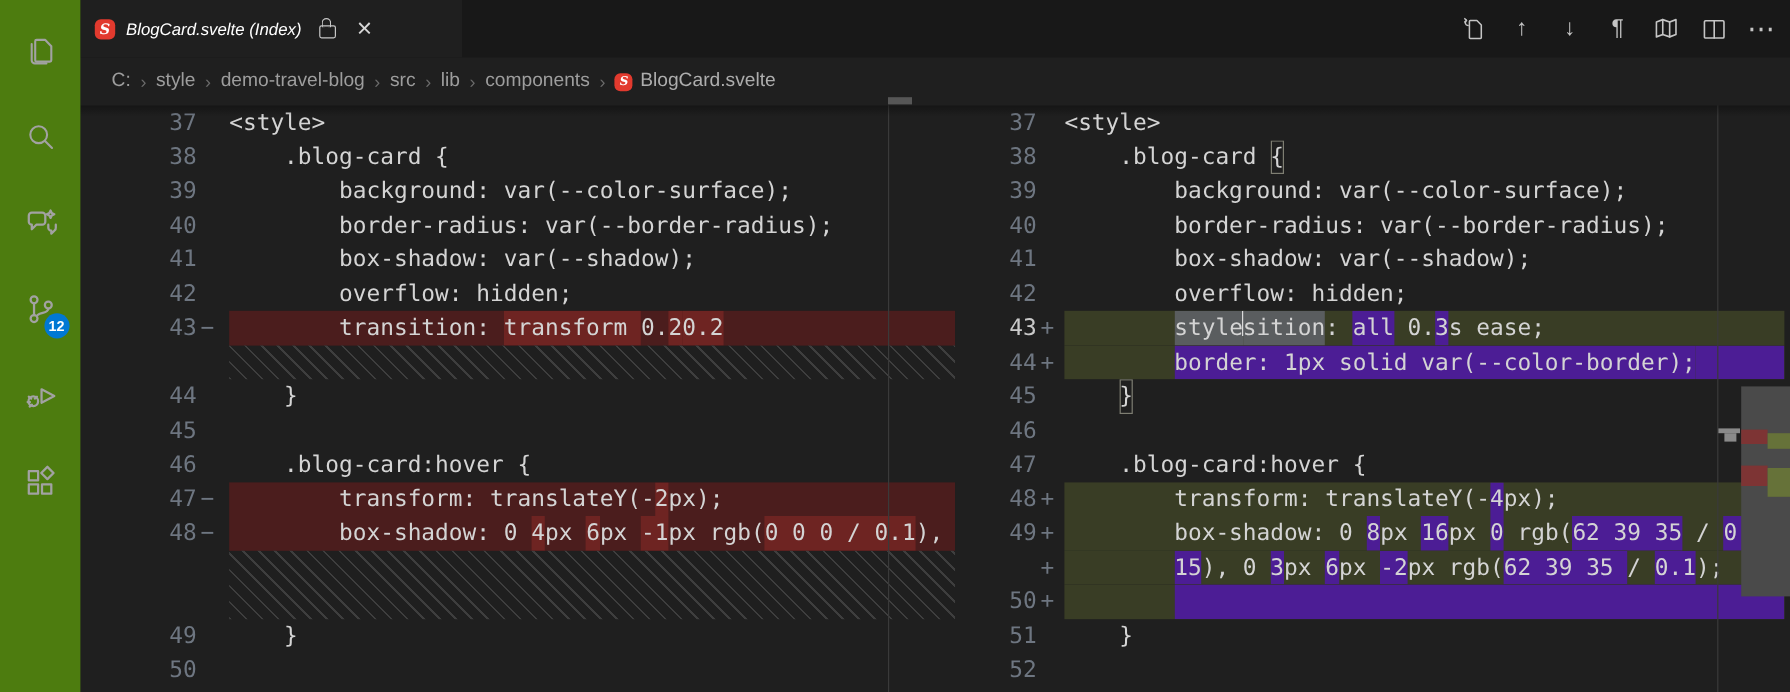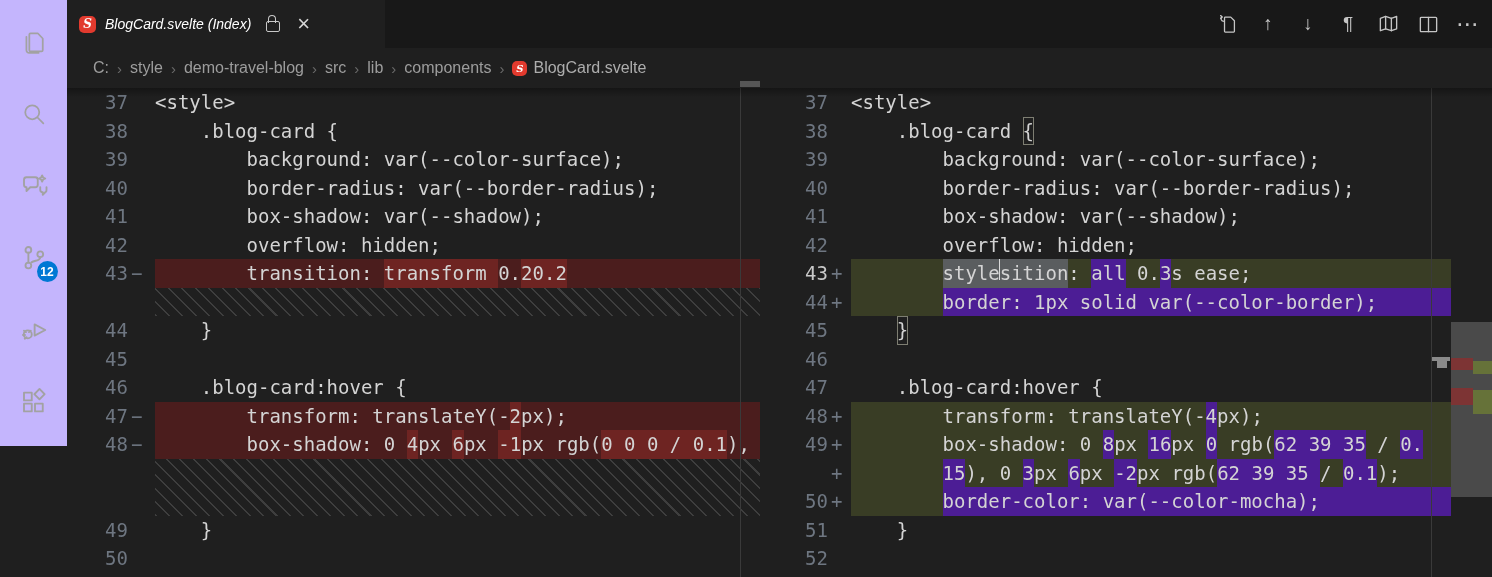--- a/index.html
+++ b/index.html
@@ -1,20 +1,20 @@
 <!DOCTYPE html>
 <html><head>
 <meta charset="utf-8">
 <style>
   html,body{margin:0;padding:0;background:#1f1f1f;width:1492px;height:577px;overflow:hidden;
     font-family:"Liberation Sans","DejaVu Sans",sans-serif;-webkit-font-smoothing:antialiased;}
-  .mono{font-family:"DejaVu Sans Mono","Liberation Mono",monospace;}
-
-  
-  .activitybar{position:absolute;left:0;top:0;width:67px;height:446px;background:#c4b5fd;z-index:10;
+  .mono{font-family:"DejaVu Sans Mono","Liberation Mono",monospace;padding-left:36px;}
+
+  
+  .activitybar{position:absolute;left:0;top:0;width:67px;height:577px;background:#4d7c0f;z-index:10;
     display:flex;flex-direction:column;align-items:center;padding-top:6px;box-sizing:border-box;}
   .act-item{position:relative;width:54px;height:72px;display:flex;align-items:center;justify-content:center;cursor:pointer;}
   .act-item svg{stroke:#a2a2a2;fill:none;stroke-width:1.5;stroke-linecap:round;stroke-linejoin:round;}
   .badge{position:absolute;right:3px;bottom:12px;min-width:21px;height:21px;border-radius:11px;background:#0078d4;
     color:#fff;font-size:12px;font-weight:700;display:flex;align-items:center;justify-content:center;}
 
   
   .tabstrip{position:absolute;left:67px;top:0;width:1425px;height:48px;background:#181818;display:flex;}
   .tab{width:318px;height:48px;background:#1f1f1f;display:flex;align-items:center;gap:9px;padding:0 12px;box-sizing:border-box;cursor:pointer;}
   .tab-title{color:#ffffff;font-style:italic;font-size:14px;white-space:nowrap;}
@@ -331,21 +331,21 @@
       <div class="code"><span class="c0">        box-shadow: 0 </span><span class="c1">8</span><span class="c0">px </span><span class="c1">16</span><span class="c0">px </span><span class="c1">0</span><span class="c0"> rgb(</span><span class="c1">62 39 35</span><span class="c0"> / </span><span class="c1">0.</span></div>
     </div>
     <div class="row add">
       <span class="ln"></span>
       <span class="mk">+</span>
       <div class="code"><span class="c0">        </span><span class="c1">15</span><span class="c0">), 0 </span><span class="c1">3</span><span class="c0">px </span><span class="c1">6</span><span class="c0">px </span><span class="c1">-2</span><span class="c0">px rgb(</span><span class="c1">62 39 35 </span><span class="c0">/ </span><span class="c1">0.1</span><span class="c0">);</span></div>
     </div>
     <div class="row add full">
       <span class="ln">50</span>
       <span class="mk">+</span>
-      <div class="code"><span class="c0">        </span><span class="c1">border-color: var(--color-mocha);</span><span class="fill"></span></div>
+      <div class="code"><span class="c0">        </span><span class="fill"></span></div>
     </div>
     <div class="row ctx">
       <span class="ln">51</span>
       <span class="mk"></span>
       <div class="code"><span class="c0">    }</span></div>
     </div>
     <div class="row ctx">
       <span class="ln">52</span>
       <span class="mk"></span>
       <div class="code"></div>

